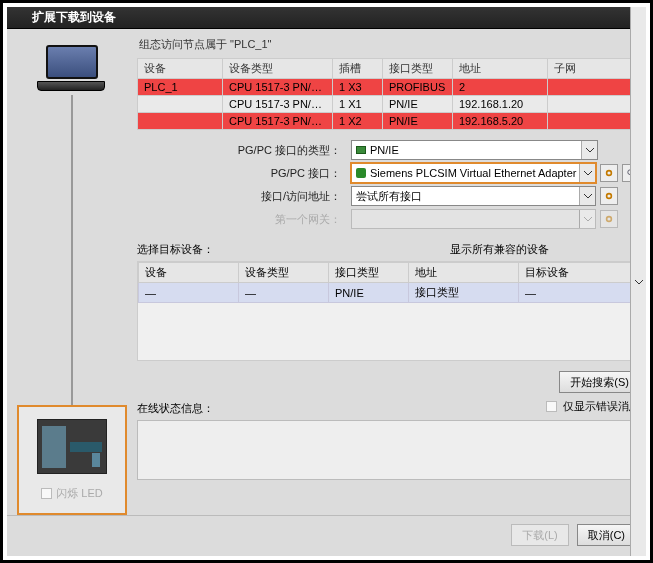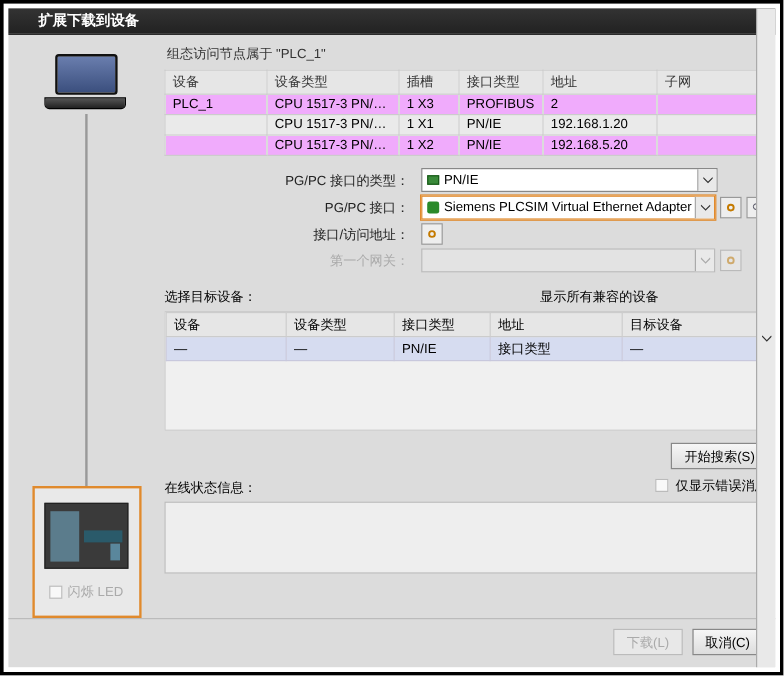--- a/index.html
+++ b/index.html
@@ -6,31 +6,31 @@
   body { margin: 0; font-family: "Microsoft YaHei", Arial, sans-serif; font-size: 11px; background: #fff; }
   .outer { width: 653px; height: 563px; border: 3px solid #000; padding: 4px; background: #fff; }
   .window { width: 100%; height: 100%; background: #dcdcdc; position: relative; display: flex; flex-direction: column; }
   .titlebar { background: linear-gradient(#333,#222); color: #fff; height: 22px; display: flex; align-items: center; padding: 0 25px; font-size: 12px; font-weight: bold; border-bottom:1px solid #000; }
   .body { flex:1; display:flex; gap:6px; padding:6px 6px 0 6px; overflow:hidden; }
   .leftcol { width: 118px; display:flex; flex-direction:column; align-items:center; }
   .laptop { margin-top: 10px; width:70px; height:50px; position:relative; }
   .laptop .screen { width:52px; height:34px; background:linear-gradient(#6a7eae,#3b4f7e); border:2px solid #111; border-radius:3px; margin:0 auto; }
   .laptop .base { width:68px; height:10px; background:linear-gradient(#555,#222); border:1px solid #000; border-radius:0 0 4px 4px; margin-top:2px; }
   .vline { width:2px; flex:1; background:#999; min-height:140px;}
-  .devbox { width:91px; height:110px; border:2px solid #e08a2d; display:flex; flex-direction:column; align-items:center; justify-content:center; padding:4px; background:#e9e9e9;}
+  .devbox { width:110px; height:110px; border:2px solid #e08a2d; display:flex; flex-direction:column; align-items:center; justify-content:center; padding:4px; background:#e9e9e9;}
   .plcimg { width:70px; height:55px; background:#3a3a3a; position:relative; border:1px solid #222;}
   .plcimg::before { content:""; position:absolute; left:4px; top:6px; width:24px; height:42px; background:#5b7c8c;}
   .plcimg::after { content:""; position:absolute; right:4px; top:22px; width:32px; height:10px; background:#2a5a6a;}
   .plcimg .slot { position:absolute; right:6px; bottom:6px; width:8px; height:14px; background:#5a879c;}
   .led-row { margin-top:12px; display:flex; align-items:center; gap:4px; color:#aaa; font-size:11px;}
   .chk { width:11px; height:11px; border:1px solid #bbb; background:#f8f8f8; display:inline-block;}
   .rightcol { flex:1; display:flex; flex-direction:column; gap:4px; min-width:0;}
   .section-label { font-size:11px; color:#333; margin:2px 0 2px 2px;}
   table.grid { width:100%; border-collapse:collapse; background:#f3f3f3; table-layout:fixed;}
-  table.grid th, table.grid td { border:1px solid #ccc; padding:2px 6px; text-align:left; font-size:11px; font-weight:normal; background:#f0abfc; white-space:nowrap; overflow:hidden; text-overflow:ellipsis;}
+  table.grid th, table.grid td { border:1px solid #ccc; padding:2px 6px; text-align:left; font-size:11px; font-weight:normal; background:#ef4444; white-space:nowrap; overflow:hidden; text-overflow:ellipsis;}
   table.grid th { background:#e6e6e6; color:#333;}
   table.grid tr.zeb td { background:#eaeaea;}
   .form { margin-top:6px; }
   .form-row { display:flex; align-items:center; margin-bottom:3px; gap:4px;}
   .form-row label { width:210px; text-align:right; padding-right:6px; color:#222; font-size:11px;}
   .form-row label.disabled { color:#aaa;}
   .form-row .combo { flex:1; height:20px; background:#fff; border:1px solid #888; display:flex; align-items:center; padding:0 4px; font-size:11px; position:relative;}
   .combo.highlight { border:1px solid #e08a2d; box-shadow:0 0 0 1px #e08a2d;}
   .combo .arrow { position:absolute; right:0; top:0; width:16px; height:100%; border-left:1px solid #aaa; background:#e9e9e9; display:flex; align-items:center; justify-content:center;}
   .combo.disabled { background:#e3e3e3; border-color:#bbb; color:#aaa;}
@@ -160,20 +160,28 @@
               </div>
           <div class="iconbtn">
                 <svg viewBox="0 0 10 10">
                   <circle cx="4" cy="4" r="3" fill="none" stroke="#445" stroke-width="1"></circle>
                   <line x1="6" y1="6" x2="9" y2="9" stroke="#445"></line>
                 </svg>
               </div>
         </div>
         <div class="form-row">
           <label>接口/访问地址：</label>
+          <div class="combo">
+            <span>尝试所有接口</span>
+            <span class="arrow">
+                  <svg viewBox="0 0 8 8">
+                    <path d="M0 2 L4 6 L8 2" fill="none" stroke="#333"></path>
+                  </svg>
+                </span>
+          </div>
           <div class="iconbtn">
                 <svg viewBox="0 0 10 10">
                   <circle cx="5" cy="5" r="3" fill="none" stroke="#c47a00" stroke-width="2"></circle>
                 </svg>
               </div>
           <div style="width:18px"></div>
         </div>
         <div class="form-row">
           <label class="disabled">第一个网关：</label>
           <div class="combo disabled">

